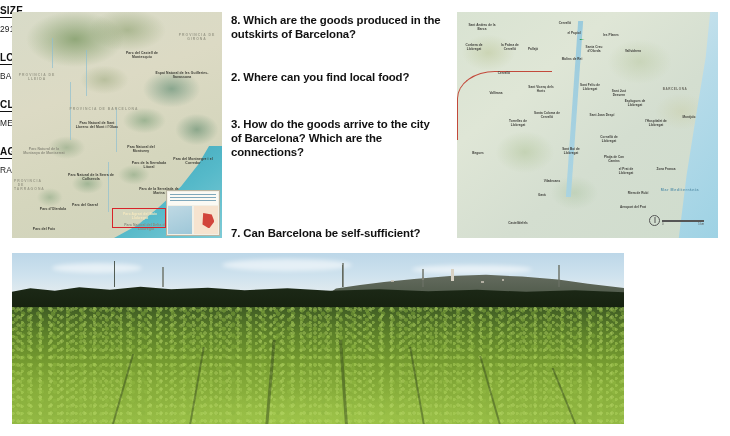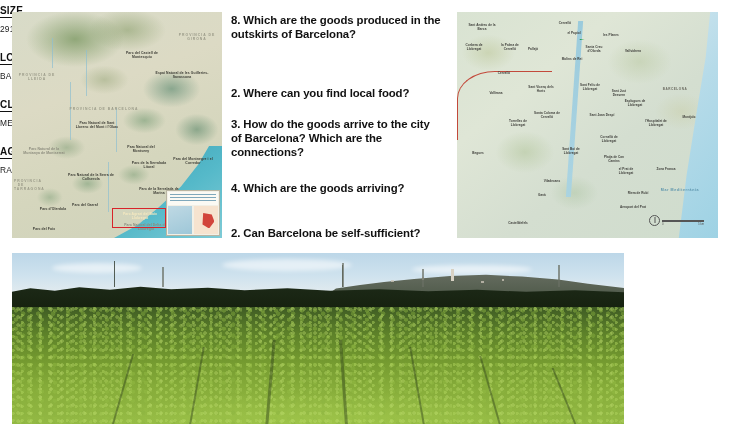--- a/index.html
+++ b/index.html
@@ -75,21 +75,21 @@
       background:#555;transform:translateX(-50%);}
   #scalebar{position:absolute;right:14px;bottom:12px;width:42px;}
   #scalebar .bar{height:2px;background:#555;}
   #scalebar .ends{display:flex;justify-content:space-between;font-size:2.8px;color:#555;}
 
   
   #questions{position:absolute;left:231px;top:14px;width:216px;height:224px;}
   .question{font-weight:bold;font-size:11.4px;line-height:1.22;color:#111;
       letter-spacing:-.1px;margin-bottom:0;}
   #q1{position:absolute;top:0;left:0;right:0;}
-  #q2{position:absolute;top:57px;left:0;right:0;margin-top:16px;}
+  #q2{position:absolute;top:57px;left:0;right:0;}
   #q3{position:absolute;top:104px;left:0;right:8px;}
   #q4{position:absolute;top:168px;left:0;right:0;}
   #q5{position:absolute;top:213px;left:0;right:0;}
 
   
   #field-photo{left:12px;top:253px;width:612px;height:171px;background:#2a3a22;}
   #sky{position:absolute;left:0;top:0;width:100%;height:42px;
       background:linear-gradient(#bcd7e8 0%, #cfe2ee 55%, #e4ecef 100%);}
   .cloud{position:absolute;background:rgba(255,255,255,.55);border-radius:50%;filter:blur(2px);}
   #hill-town{position:absolute;right:0;top:14px;width:300px;height:30px;
@@ -169,22 +169,21 @@
     <div id="inset-b">
       <div id="inset-b-shape"></div>
     </div>
   </div>
 </div>
 
 <div id="questions">
   <div class="question" id="q1">8. Which are the goods produced in the outskirts of Barcelona?</div>
   <div class="question" id="q2">2. Where can you find local food?</div>
   <div class="question" id="q3">3. How do the goods arrive to the city of Barcelona? Which are the connections?</div>
-  <div class="question" id="q4">4. Which are the goods arriving?</div>
-  <div class="question" id="q5">2. Can Barcelona be self-sufficient?</div>
+  <div class="question" id="q5">7. Can Barcelona be self-sufficient?</div>
 </div>
 
 <div class="panel" id="detail-map">
   <div id="detail-sea"></div>
   <div id="llobregat-river"></div>
   <div id="green-boundary"></div>
   <div id="red-route"></div>
 
   <div class="dlabel" style="left:8px;top:12px;width:34px;">Sant Andreu de la Barca</div>
   <div class="dlabel" style="left:2px;top:32px;width:30px;">Corbera de Llobregat</div>

